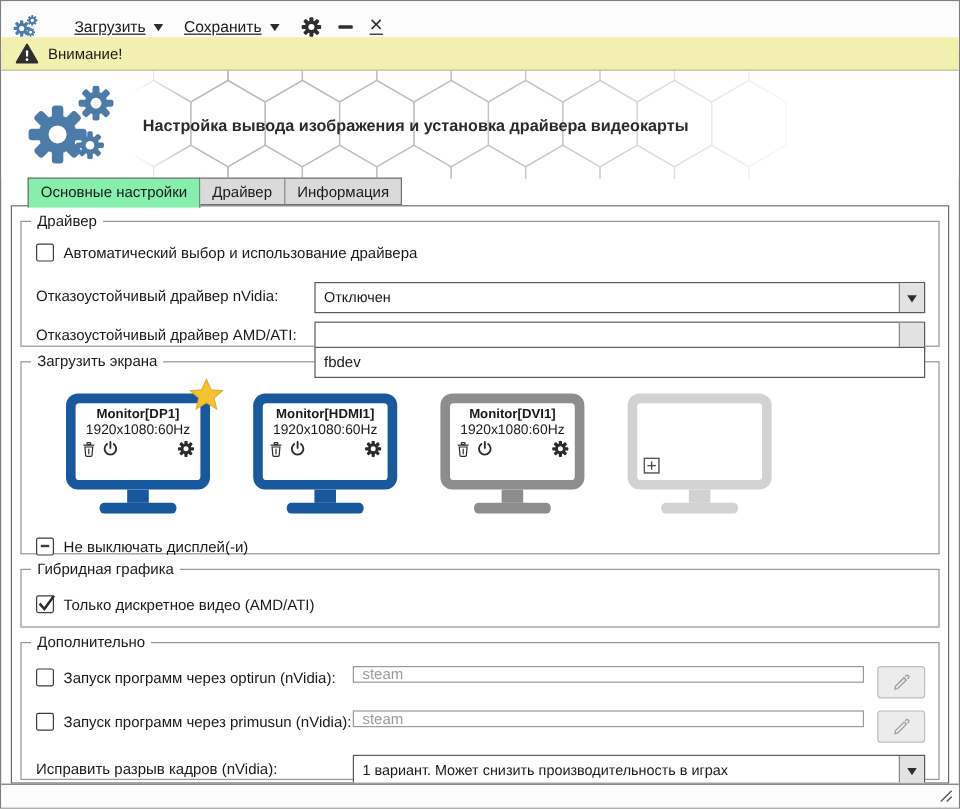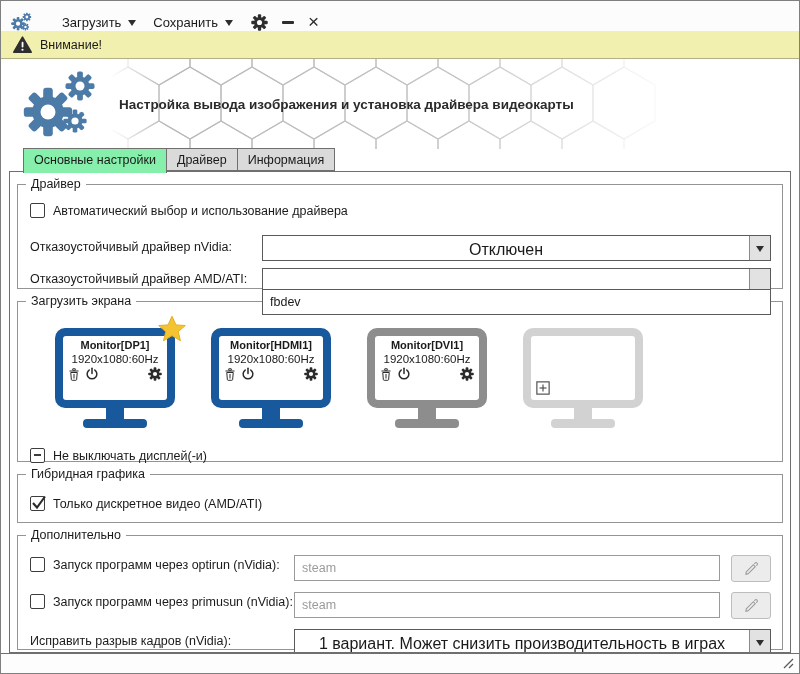--- a/index.html
+++ b/index.html
@@ -1,21 +1,21 @@
 <!DOCTYPE html>
 <html><head>
 <meta charset="utf-8">
 <style>
   * { box-sizing: border-box; margin: 0; padding: 0; }
   html,body { background:#e8e8e8; }
   body { font-family: "Liberation Sans", sans-serif; color:#1a1a1a; }
   .window { position:relative; width:800px; height:674px; background:#fff; border:1px solid #7f7f7f; overflow:hidden; }
 
   
-  .titlebar { position:absolute; top:0; left:0; right:0; height:44px; background:#fcfcfc; border-bottom:1px solid #8d8d8d; display:flex; align-items:center; padding:0 10px; gap:9px; }
+  .titlebar { position:absolute; top:0; left:0; right:0; height:44px; background:#fcfcfc; border-bottom:1px solid #8d8d8d; display:flex; align-items:center; padding:0 10px; gap:9px;text-decoration:underline; }
   .tb-btn { display:flex; align-items:center; gap:7px; font-size:13px; cursor:default; padding:2px 4px; }
   .caret { width:0; height:0; border:4px solid transparent; border-top:6px solid #2e2e2e; margin-top:5px; }
   .tb-title { flex:1; text-align:center; font-size:13px; color:#111; }
   .tb-ctrl { display:flex; align-items:center; gap:14px; }
   .min-glyph { width:12px; height:3px; background:#2e2e2e; border-radius:1px; }
   .close-glyph { font-size:19px; line-height:16px; color:#2e2e2e; font-weight:400; }
 
   
   .warnbar { position:absolute; top:30px; left:0; right:0; height:28px; background:#f2f0ae; border-bottom:1px solid #b3b086; display:flex; align-items:center; gap:8px; padding:0 12px; }
   .warnbar span { font-size:12.5px; }
@@ -39,21 +39,21 @@
   .lbl { font-size:12.5px; white-space:nowrap; }
 
   
   .cb { display:inline-block; width:15px; height:15px; border:1.7px solid #3d3d3d; border-radius:2px; background:#fff; position:relative; flex:none; }
   .cb.indet::after { content:""; position:absolute; left:2.5px; top:5px; width:7px; height:2.2px; background:#3d3d3d; }
   .cb.checked svg { position:absolute; left:-1px; top:-3px; }
   .cbrow { position:absolute; display:flex; align-items:center; gap:8px; }
 
   
   .combo { position:absolute; height:26px; border:1px solid #5a5a5a; background:#fff; display:flex; align-items:stretch; }
-  .combo .val { flex:1; font-size:16px; padding:5px 7px 0; white-space:nowrap; overflow:hidden;text-align:center; }
+  .combo .val { flex:1; font-size:12px; padding:5px 7px 0; white-space:nowrap; overflow:hidden; }
   .combo .dbtn { width:21px; background:#e2e2e2; border-left:1px solid #8a8a8a; display:flex; align-items:center; justify-content:center; }
   .dd-list { position:absolute; border:1px solid #5a5a5a; background:#fff; z-index:3;margin-top:28px; }
   .dd-item { font-size:12.5px; padding:5px 7px; }
 
   
   .fs-driver { height:112px; }
 
   
   .fs-screen { height:168px; }
   .monitors { position:absolute; top:20px; left:12px; display:flex; gap:36px;margin-left:25px; }
@@ -70,21 +70,21 @@
   .mon-gray .mon-body, .mon-gray .mon-neck, .mon-gray .mon-base { background:#8d8d8d; }
   .mon-empty .mon-body, .mon-empty .mon-neck, .mon-empty .mon-base { background:#d2d2d2; }
   .star { position:absolute; top:-13px; right:-12px; z-index:2; }
   .addicon { position:absolute; left:5px; bottom:5px; }
 
   
   .fs-hybrid { height:56px; }
 
   
   .fs-extra { height:122px; }
-  .txt { position:absolute; height:26px; border:1px solid #9a9a9a; background:#fff; font-size:12.5px; color:#9b9b9b; padding:0 7px; font-family:"Liberation Sans", sans-serif; }
+  .txt { position:absolute; height:14px; border:1px solid #9a9a9a; background:#fff; font-size:12.5px; color:#9b9b9b; padding:0 7px; font-family:"Liberation Sans", sans-serif; }
   .editbtn { position:absolute; width:40px; height:27px; background:#ececec; border:1px solid #bdbdbd; border-radius:3px; display:flex; align-items:center; justify-content:center; }
 
   
   .statusbar { position:absolute; left:0; right:0; bottom:0; height:20px; background:#fdfdfd; border-top:1px solid #6f6f6f; }
   .grip { position:absolute; right:4px; bottom:3px; }
 </style>
 </head>
 <body>
 
 <svg width="0" height="0" style="position:absolute">

